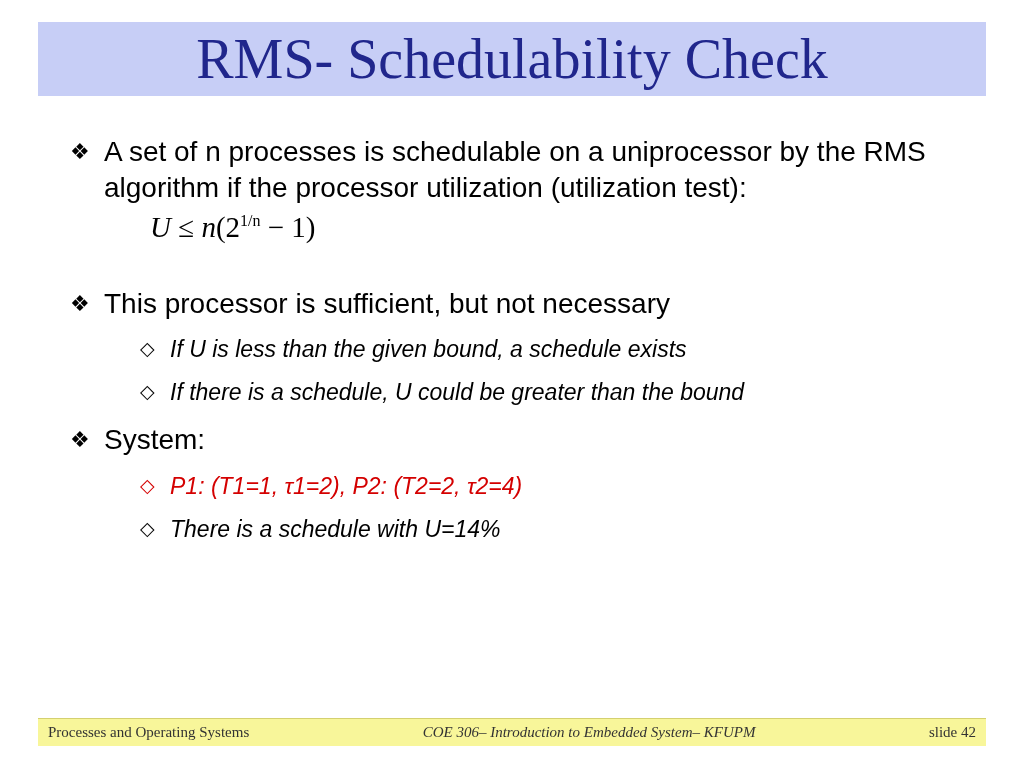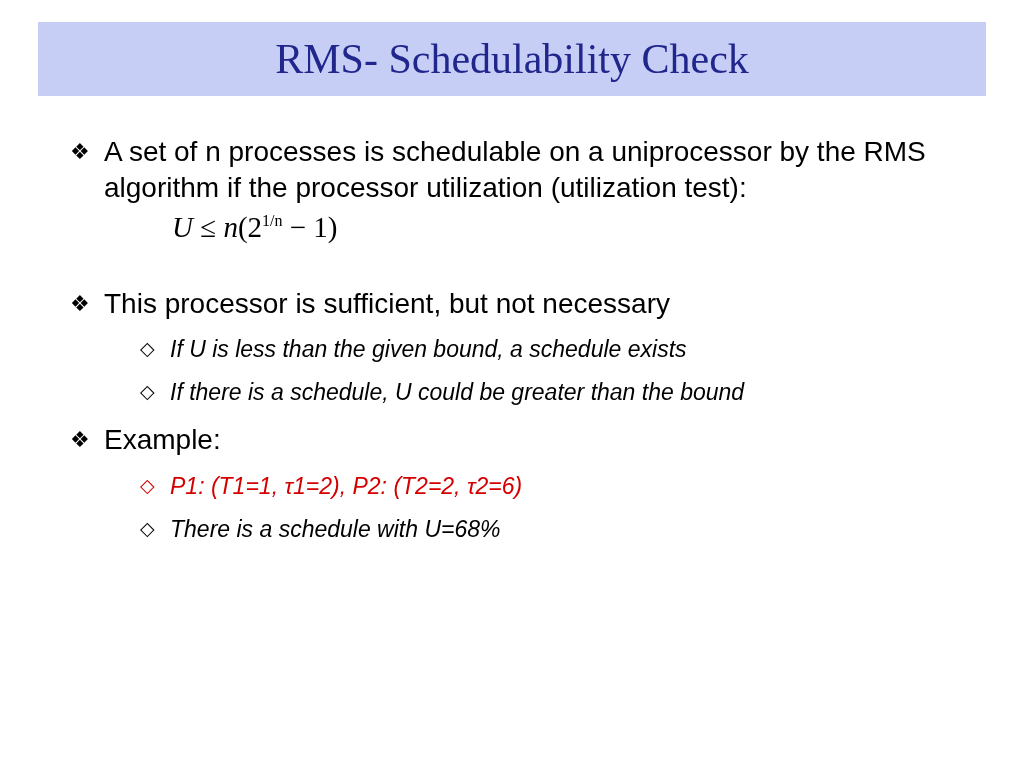--- a/index.html
+++ b/index.html
@@ -16,21 +16,21 @@
     left: 38px;
     right: 38px;
     height: 74px;
     background: #c7cef6;
     display: flex;
     align-items: center;
     justify-content: center;
   }
   .title-text {
     font-family: "Comic Sans MS", "Comic Sans", cursive;
-    font-size: 42px;
+    font-size: 56px;
     color: #20268c;
   }
   .body {
     position: absolute;
     top: 120px;
     left: 70px;
     right: 60px;
     color: #000;
   }
   .b1 {
@@ -54,21 +54,21 @@
     display: flex;
   }
   .b2 .icon {
     flex: 0 0 30px;
     font-size: 19px;
     line-height: 30px;
   }
   .b2 .txt { flex: 1; font-style: italic; }
   .formula {
     margin-top: 4px;
-    margin-left: 102px;
+    margin-left: 80px;
     font-family: "Times New Roman", Times, serif;
     font-size: 29px;
     font-style: italic;
   }
   .formula sup { font-size: 16px; font-style: normal; vertical-align: super; }
   .red { color: #d40000; }
   .gap { height: 28px; }
   .footer {
     position: absolute;
     bottom: 22px;
@@ -123,29 +123,34 @@
       <span class="txt">If U is less than the given bound, a schedule exists</span>
     </div>
 
     <div class="b2">
       <span class="icon">◇</span>
       <span class="txt">If there is a schedule, U could be greater than the bound</span>
     </div>
 
     <div class="b1">
       <span class="icon">❖</span>
-      <span class="txt">Example:</span>
+      <span class="txt">System:</span>
     </div>
 
     <div class="b2 red">
       <span class="icon">◇</span>
-      <span class="txt">P1: (T1=1, τ1=2), P2: (T2=2, τ2=6)</span>
+      <span class="txt">P1: (T1=1, τ1=2), P2: (T2=2, τ2=4)</span>
     </div>
 
     <div class="b2">
       <span class="icon">◇</span>
-      <span class="txt">There is a schedule with U=68%</span>
+      <span class="txt">There is a schedule with U=14%</span>
     </div>
 
   </div>
 
+  <div class="footer">
+    <span>Processes and Operating Systems</span>
+    <span class="center">COE 306– Introduction to Embedded System– KFUPM</span>
+    <span>slide 42</span>
+  </div>
 
 </div>
 
 </body></html>

